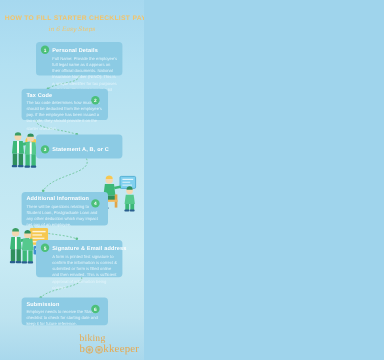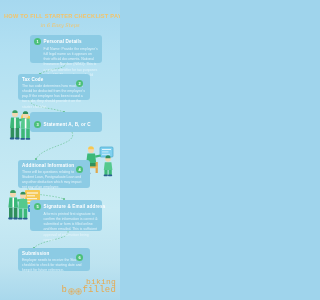--- a/index.html
+++ b/index.html
@@ -110,23 +110,23 @@
 
   
   .illus { position: absolute; }
   .illus svg { display: block; }
 
   
   .logo {
     position: absolute;
     right: 4px;
     bottom: 4px;
-    text-align: right;
+    text-align: left;
     color: #e7a94f;
-    font-family: Liberation Mono, monospace;
+    font-family: Liberation Serif, serif;
   }
   .logo-line1 {
     font-size: 8px;
     line-height: 1;
     letter-spacing: 0.2px;
   }
   .logo-line2 {
     font-size: 9px;
     line-height: 1.1;
     letter-spacing: 0.2px;
@@ -344,17 +344,17 @@
       <span class="wheel">
         <svg width="7" height="7" viewBox="0 0 10 10">
           <circle cx="5" cy="5" r="4.1" fill="none" stroke="#e7a94f" stroke-width="1"></circle>
           <circle cx="5" cy="5" r="1.1" fill="none" stroke="#e7a94f" stroke-width="0.7"></circle>
           <line x1="5" y1="1" x2="5" y2="9" stroke="#e7a94f" stroke-width="0.45"></line>
           <line x1="1" y1="5" x2="9" y2="5" stroke="#e7a94f" stroke-width="0.45"></line>
           <line x1="2.2" y1="2.2" x2="7.8" y2="7.8" stroke="#e7a94f" stroke-width="0.45"></line>
           <line x1="7.8" y1="2.2" x2="2.2" y2="7.8" stroke="#e7a94f" stroke-width="0.45"></line>
         </svg>
       </span>
-      <span>filled</span>
+      <span>kkeeper</span>
     </div>
   </div>
 
 </div>
 
 </body></html>

